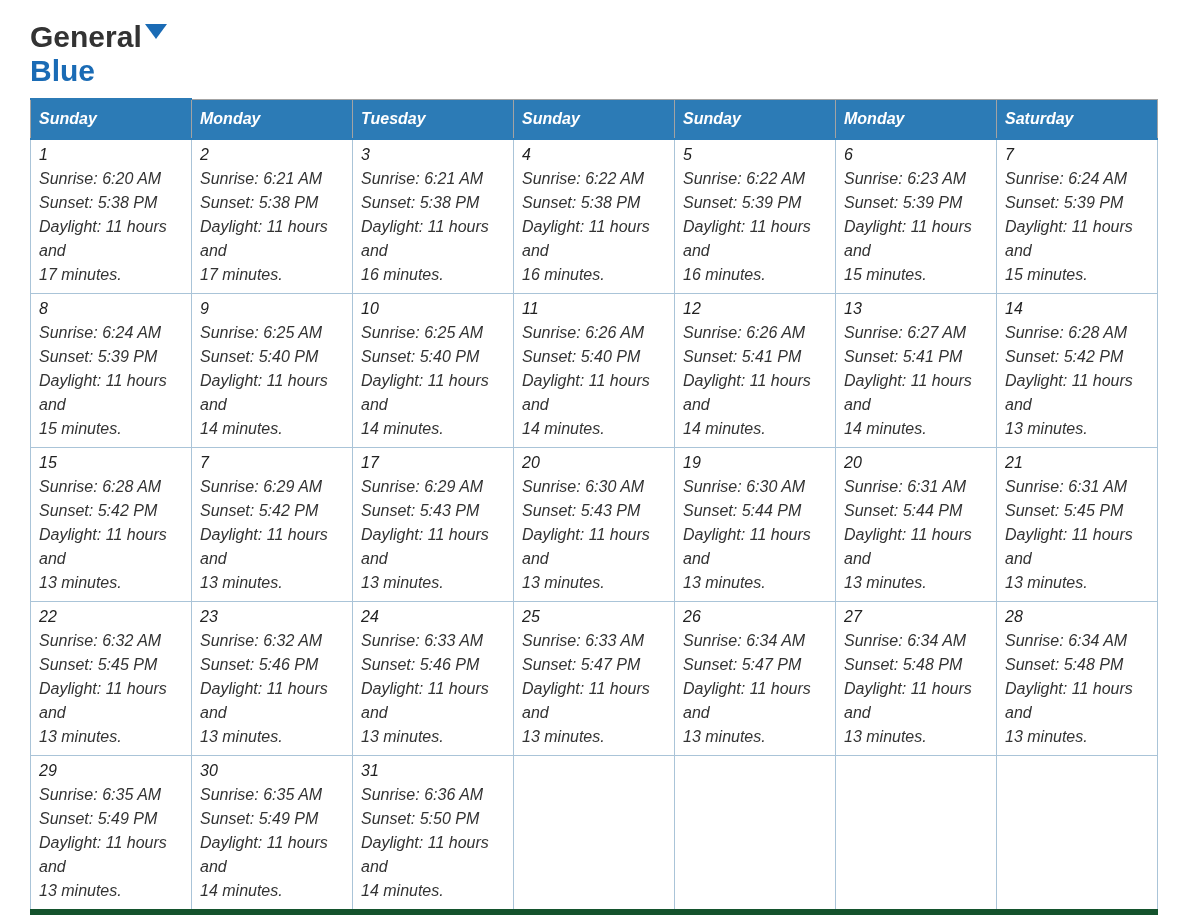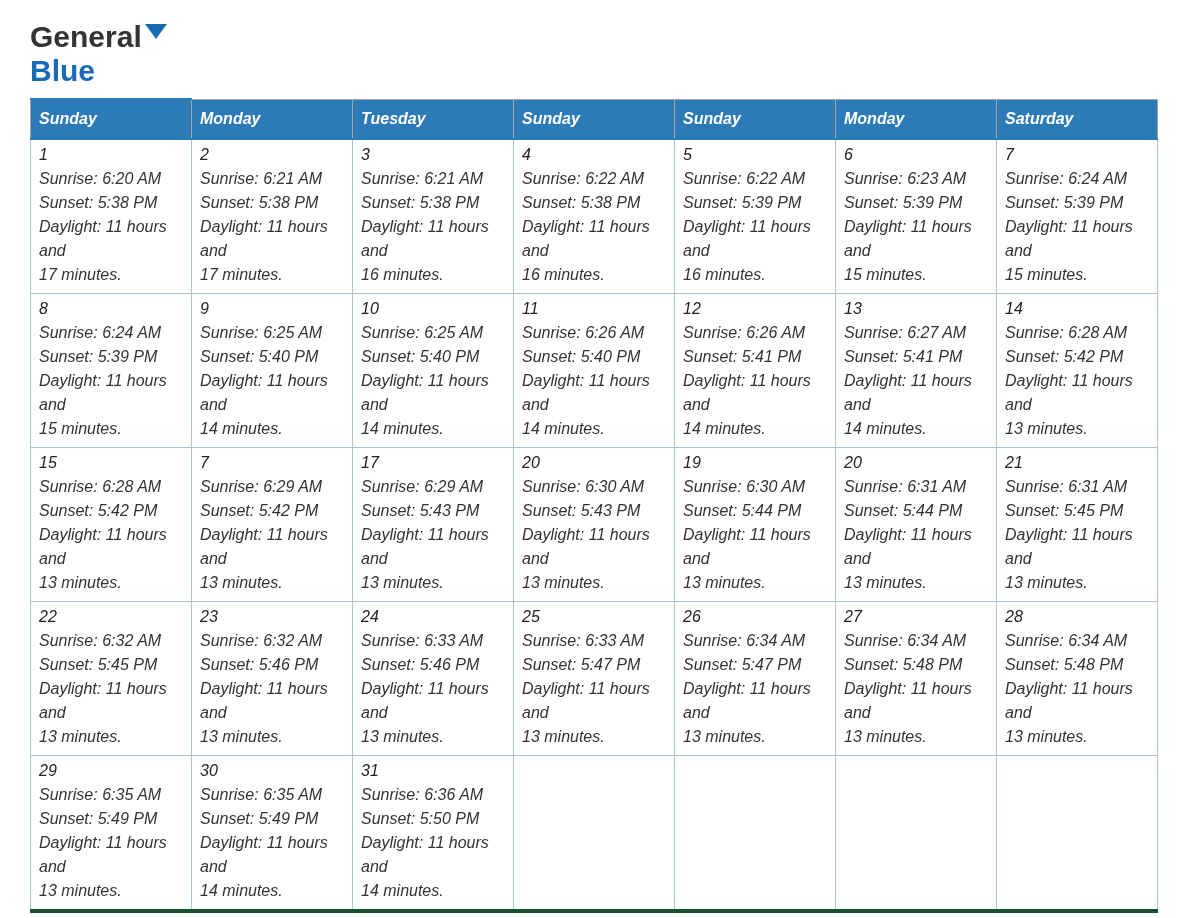--- a/index.html
+++ b/index.html
@@ -54,21 +54,21 @@
       vertical-align: top;
       border: 1px solid #aac4d8;
       padding: 6px 8px;
       font-size: 12.5px;
       color: #333;
       width: 14.28%;
       min-height: 90px;
       height: 110px;
     }
     .calendar-table tr:last-child td {
-      border-bottom: 4px solid #14532d;
+      border-bottom: 6px solid #14532d;
       margin-left: 41px;
     }
     .calendar-table thead tr th:first-child {
       border-top: 2px solid #2c7bb6;
     }
     .day-number {
       font-size: 16px;
       font-weight: normal;
       color: #222;
       display: block;

